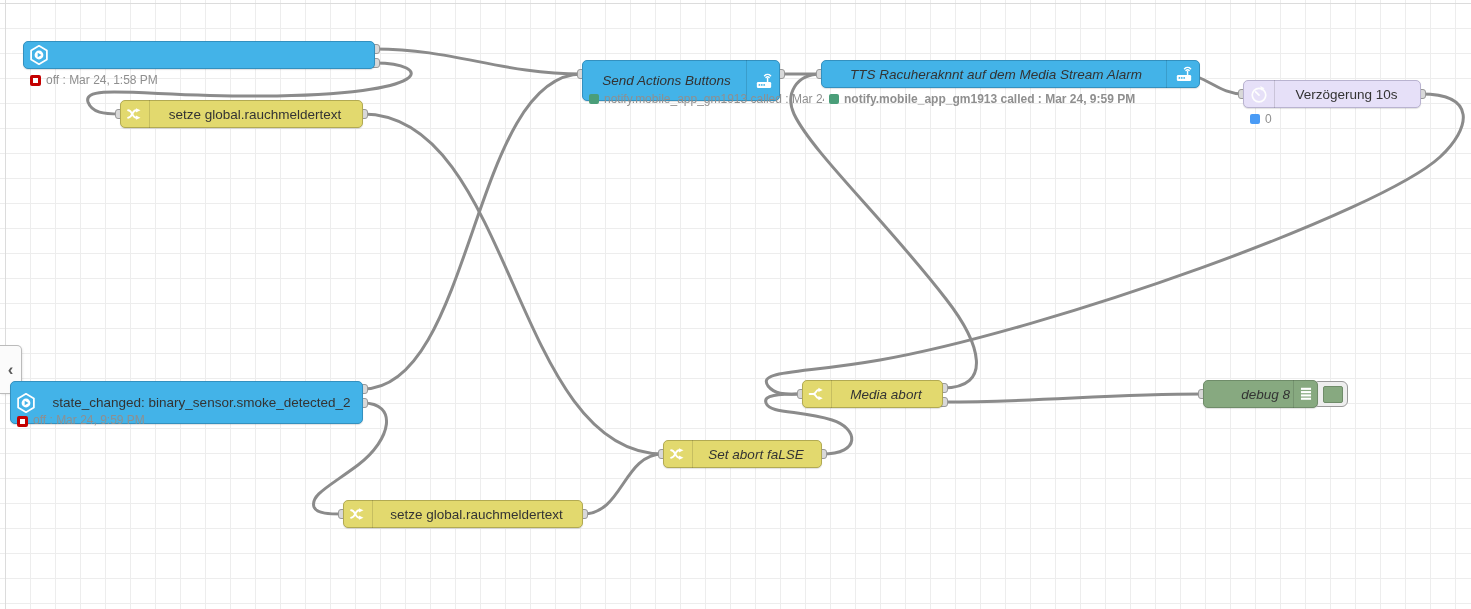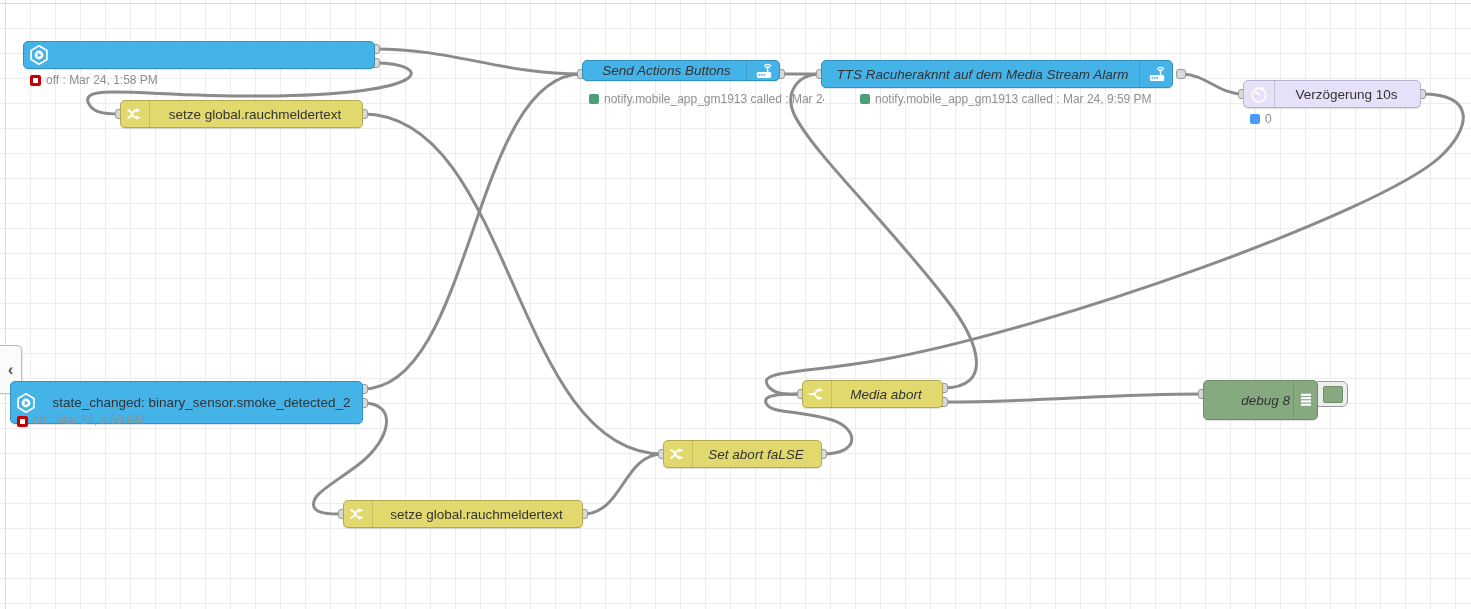--- a/index.html
+++ b/index.html
@@ -86,59 +86,59 @@
             <path d="M4.5 16 C9 16 9 8 13 8" stroke="#fff" stroke-width="2.1" fill="none" stroke-linecap="round" stroke-linejoin="round"></path>
             <path d="M4.5 8 C9 8 9 16 13 16" stroke="#fff" stroke-width="2.1" fill="none" stroke-linecap="round" stroke-linejoin="round"></path>
             <path d="M13 5.6 L18 8 L13 10.4 Z" fill="#fff"></path>
             <path d="M13 13.6 L18 16 L13 18.4 Z" fill="#fff"></path>
           </svg>
         </span>
         <span class="label" style="left: 33px; right: 6px;">setze global.rauchmeldertext</span>
         <span class="port" style="left: -5px; top: 9px;"></span>
         <span class="port" style="left: 238px; top: 9px;"></span>
       </div>
-      <div class="node n-ha" style="left: 582px; top: 60px; width: 198px; height: 21px;">
+      <div class="node n-ha" style="left: 582px; top: 60px; width: 198px; height: 41px;">
         <div class="body"></div>
         <span class="icon-sec sep-l" style="right: 0px; width: 33px; z-index: 3;">
           <svg width="22" height="22" viewBox="0 0 24 24">
             <path d="M12.6 6.2 a4.8 4.8 0 0 1 6.6 0" stroke="#fff" stroke-width="1.6" fill="none" stroke-linecap="round" stroke-linejoin="round"></path>
             <path d="M14.2 8.1 a2.6 2.6 0 0 1 3.4 0" stroke="#fff" stroke-width="1.6" fill="none" stroke-linecap="round" stroke-linejoin="round"></path>
             <path d="M15.9 9.2 V13" stroke="#fff" stroke-width="1.6" fill="none" stroke-linecap="round" stroke-linejoin="round"></path>
             <rect x="4.2" y="13" width="15.6" height="6.6" rx="1.4" fill="#fff"></rect>
             <circle cx="7" cy="16.3" r="1" fill="#43b3e8"></circle>
             <circle cx="9.6" cy="16.3" r="1" fill="#43b3e8"></circle>
             <circle cx="12.2" cy="16.3" r="1" fill="#43b3e8"></circle>
           </svg>
         </span>
         <span class="label it" style="left: 8px; right: 37px;">Send Actions Buttons</span>
         <span class="port" style="left: -5px; top: 9px;"></span>
         <span class="port" style="left: 193px; top: 9px;"></span>
       </div>
       <div class="status" style="left: 589px; top: 92px; max-width: 235px;">
         <span class="sdot green"></span>
         <span>notify.mobile_app_gm1913 called : Mar 24</span>
       </div>
-      <div class="node n-ha" style="left: 821px; top: 60px; width: 352px; height: 28px;">
+      <div class="node n-ha" style="left: 821px; top: 60px; width: 379px; height: 28px;">
         <div class="body"></div>
         <span class="icon-sec sep-l" style="right: 0px; width: 33px; z-index: 3;">
           <svg width="22" height="22" viewBox="0 0 24 24">
             <path d="M12.6 6.2 a4.8 4.8 0 0 1 6.6 0" stroke="#fff" stroke-width="1.6" fill="none" stroke-linecap="round" stroke-linejoin="round"></path>
             <path d="M14.2 8.1 a2.6 2.6 0 0 1 3.4 0" stroke="#fff" stroke-width="1.6" fill="none" stroke-linecap="round" stroke-linejoin="round"></path>
             <path d="M15.9 9.2 V13" stroke="#fff" stroke-width="1.6" fill="none" stroke-linecap="round" stroke-linejoin="round"></path>
             <rect x="4.2" y="13" width="15.6" height="6.6" rx="1.4" fill="#fff"></rect>
             <circle cx="7" cy="16.3" r="1" fill="#43b3e8"></circle>
             <circle cx="9.6" cy="16.3" r="1" fill="#43b3e8"></circle>
             <circle cx="12.2" cy="16.3" r="1" fill="#43b3e8"></circle>
           </svg>
         </span>
         <span class="label it" style="left: 8px; right: 37px;">TTS Racuheraknnt auf dem Media Stream Alarm</span>
         <span class="port" style="left: -5px; top: 9px;"></span>
         <span class="port" style="left: 355px; top: 9px;"></span>
       </div>
-      <div class="status" style="left: 860px; top: 92px;">
+      <div class="status" style="left: 829px; top: 92px; font-weight: bold;">
         <span class="sdot green"></span>
         <span>notify.mobile_app_gm1913 called : Mar 24, 9:59 PM</span>
       </div>
       <div class="node n-delay" style="left: 1243px; top: 80px; width: 178px; height: 28px;">
         <div class="body"></div>
         <span class="icon-sec sep-r" style="left: 0px; width: 31px; z-index: 3;">
           <svg width="22" height="22" viewBox="0 0 24 24">
             <circle cx="12" cy="13.2" r="7.4" stroke="#fdfdfd" stroke-width="1.8" fill="none" stroke-linecap="round" stroke-linejoin="round"></circle>
             <path d="M12 13.2 L8.4 9.6" stroke="#fdfdfd" stroke-width="1.9" fill="none" stroke-linecap="round" stroke-linejoin="round"></path>
             <path d="M13.4 3.4 L18 5.6 L14.4 8.2 Z" fill="#fdfdfd"></path>
@@ -177,21 +177,21 @@
             <path d="M8 12 C11 12 11 16.5 13.5 16.5" stroke="#fff" stroke-width="2.1" fill="none" stroke-linecap="round" stroke-linejoin="round"></path>
             <path d="M13.5 5.2 L18.3 7.5 L13.5 9.8 Z" fill="#fff"></path>
             <path d="M13.5 14.2 L18.3 16.5 L13.5 18.8 Z" fill="#fff"></path>
           </svg>
         </span>
         <span class="label it" style="left: 33px; right: 6px;">Media abort</span>
         <span class="port" style="left: -5px; top: 9px;"></span>
         <span class="port" style="left: 136px; top: 3px;"></span>
         <span class="port" style="left: 136px; top: 17px;"></span>
       </div>
-      <div class="node n-debug" style="left: 1203px; top: 380px; width: 115px; height: 40px;">
+      <div class="node n-debug" style="left: 1203px; top: 380px; width: 115px; height: 28px;">
         <div class="body"></div>
         <span class="icon-sec sep-l" style="right: 0px; width: 24px; z-index: 3;">
           <svg width="22" height="22" viewBox="0 0 24 24">
             <rect x="6.5" y="5.2" width="11" height="2.3" fill="#fff"></rect>
             <rect x="6.5" y="8.8" width="11" height="2.3" fill="#fff"></rect>
             <rect x="6.5" y="12.4" width="11" height="2.3" fill="#fff"></rect>
             <rect x="6.5" y="16" width="11" height="2.3" fill="#fff"></rect>
           </svg>
         </span>
         <span class="label it" style="left: 8px; right: 28px; justify-content: flex-end;">debug 8</span>

